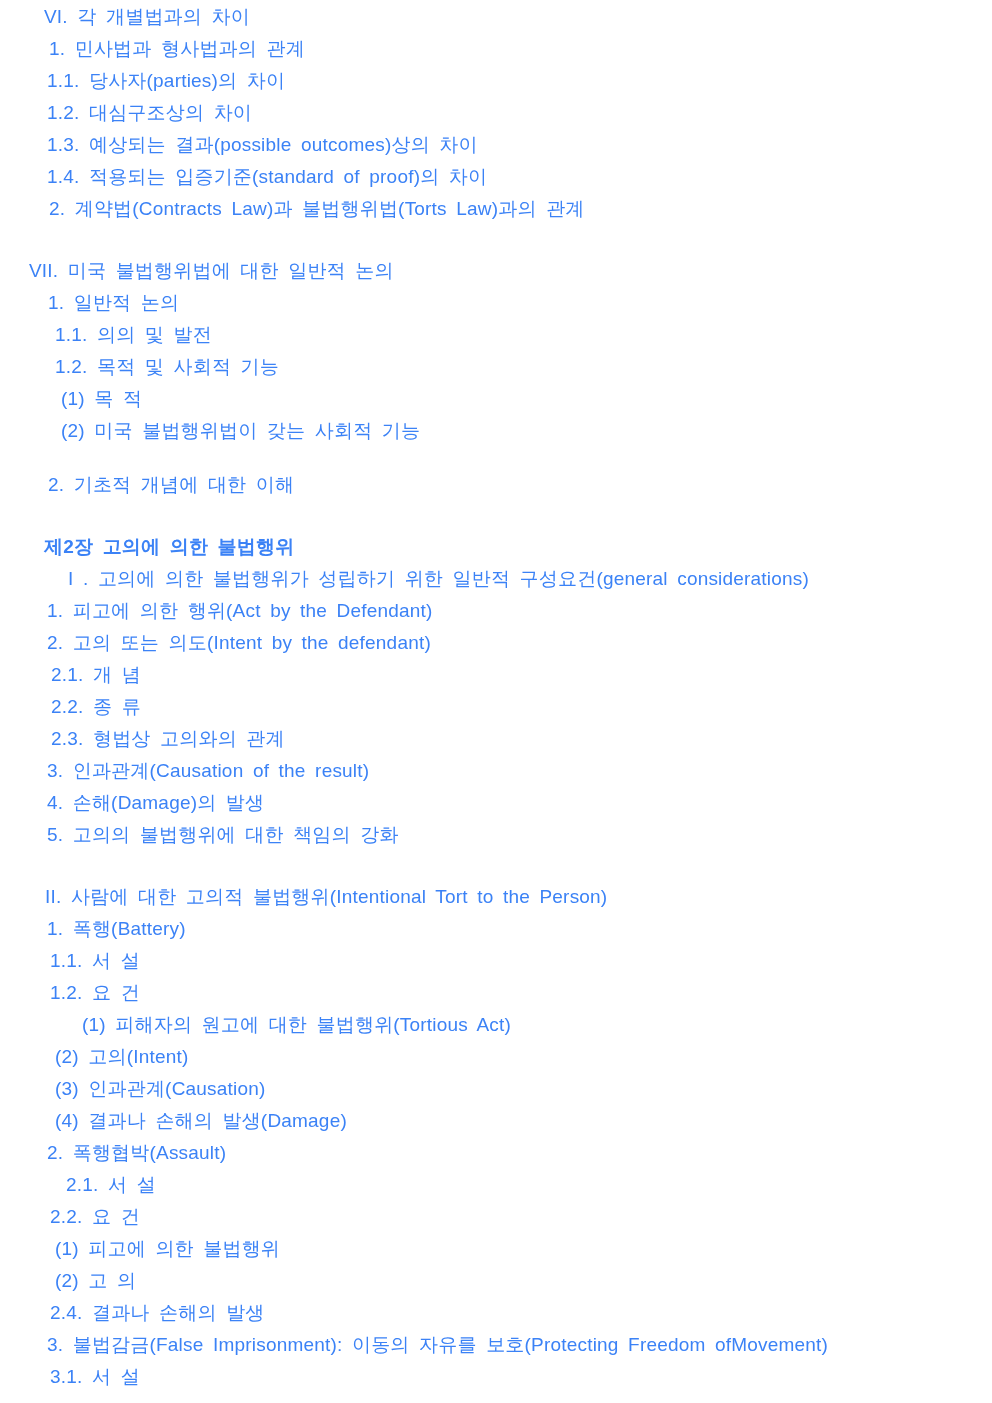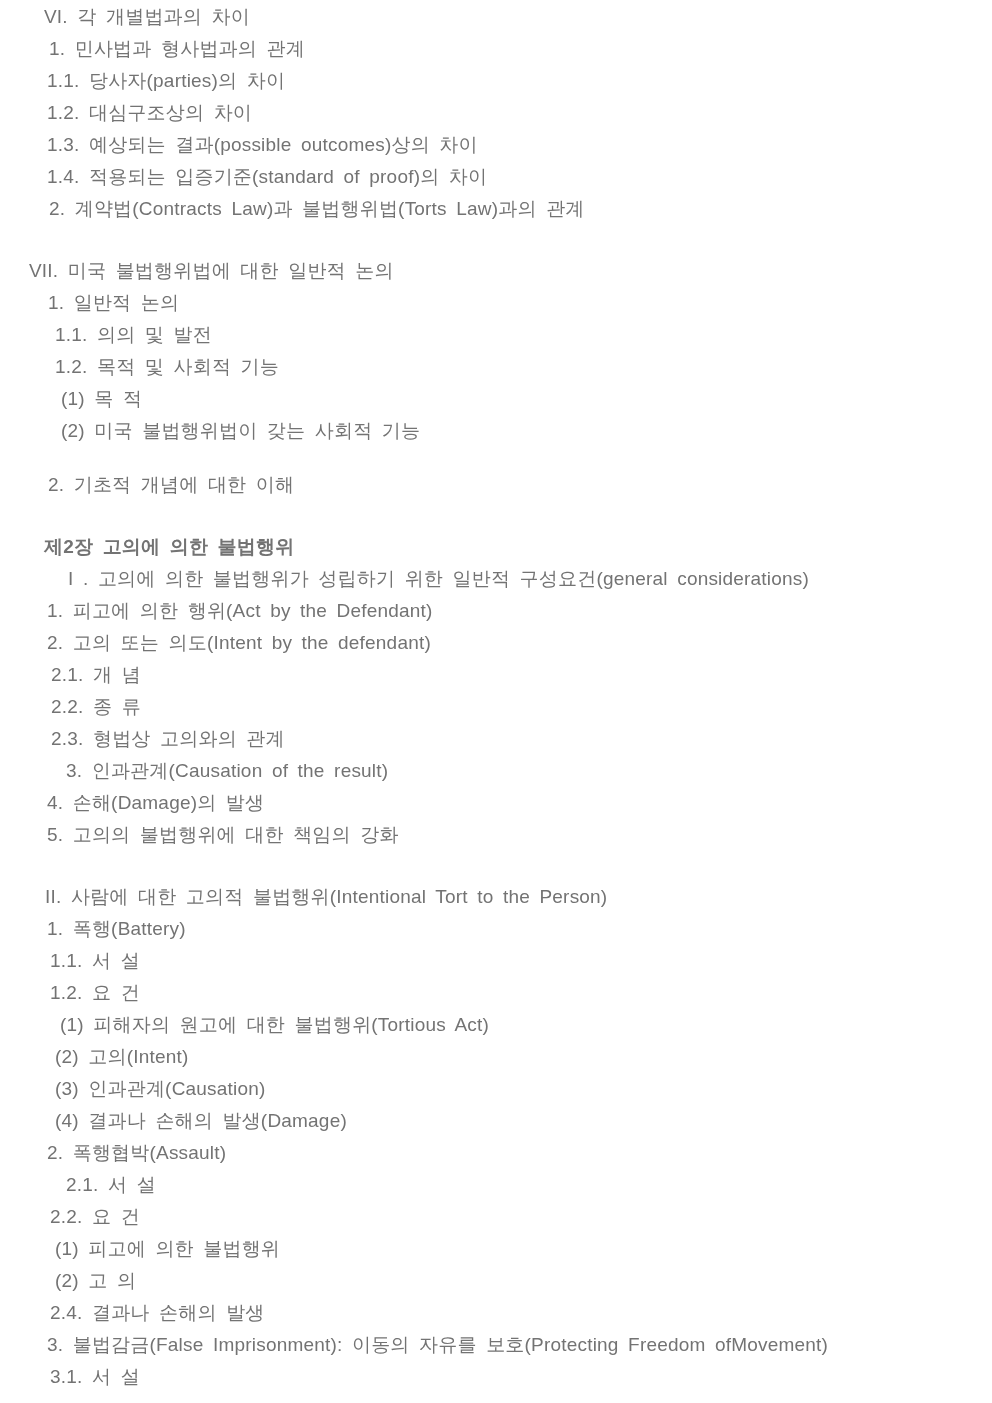--- a/index.html
+++ b/index.html
@@ -19,21 +19,21 @@
   }
   .toc-section + .toc-section {
     margin-top: 30px;
   }
   .line {
     font-size: 19px;
     line-height: 32px;
     letter-spacing: 0.2px;
     word-spacing: 4px;
     white-space: nowrap;
-    color: #737373;
+    color: #3b82f6;
   }
   .line.bold {
     font-weight: bold;
   }
 </style>
 </head>
 <body>
 
 <div class="page">
   <div id="doc-root">
@@ -56,30 +56,30 @@
         <div class="line" style="padding-left: 48px; margin-top: 22px;">2. 기초적 개념에 대한 이해</div>
       </section>
       <section class="toc-section">
         <div class="line bold" style="padding-left: 44px;">제2장 고의에 의한 불법행위</div>
         <div class="line" style="padding-left: 68px;">I . 고의에 의한 불법행위가 성립하기 위한 일반적 구성요건(general considerations)</div>
         <div class="line" style="padding-left: 47px;">1. 피고에 의한 행위(Act by the Defendant)</div>
         <div class="line" style="padding-left: 47px;">2. 고의 또는 의도(Intent by the defendant)</div>
         <div class="line" style="padding-left: 51px;">2.1. 개 념</div>
         <div class="line" style="padding-left: 51px;">2.2. 종 류</div>
         <div class="line" style="padding-left: 51px;">2.3. 형법상 고의와의 관계</div>
-        <div class="line" style="padding-left: 66px;">3. 인과관계(Causation of the result)</div>
+        <div class="line" style="padding-left: 47px;">3. 인과관계(Causation of the result)</div>
         <div class="line" style="padding-left: 47px;">4. 손해(Damage)의 발생</div>
         <div class="line" style="padding-left: 47px;">5. 고의의 불법행위에 대한 책임의 강화</div>
       </section>
       <section class="toc-section">
         <div class="line" style="padding-left: 45px;">II. 사람에 대한 고의적 불법행위(Intentional Tort to the Person)</div>
         <div class="line" style="padding-left: 47px;">1. 폭행(Battery)</div>
         <div class="line" style="padding-left: 50px;">1.1. 서 설</div>
         <div class="line" style="padding-left: 50px;">1.2. 요 건</div>
-        <div class="line" style="padding-left: 60px;">(1) 피해자의 원고에 대한 불법행위(Tortious Act)</div>
+        <div class="line" style="padding-left: 82px;">(1) 피해자의 원고에 대한 불법행위(Tortious Act)</div>
         <div class="line" style="padding-left: 55px;">(2) 고의(Intent)</div>
         <div class="line" style="padding-left: 55px;">(3) 인과관계(Causation)</div>
         <div class="line" style="padding-left: 55px;">(4) 결과나 손해의 발생(Damage)</div>
         <div class="line" style="padding-left: 47px;">2. 폭행협박(Assault)</div>
         <div class="line" style="padding-left: 66px;">2.1. 서 설</div>
         <div class="line" style="padding-left: 50px;">2.2. 요 건</div>
         <div class="line" style="padding-left: 55px;">(1) 피고에 의한 불법행위</div>
         <div class="line" style="padding-left: 55px;">(2) 고 의</div>
         <div class="line" style="padding-left: 50px;">2.4. 결과나 손해의 발생</div>
         <div class="line" style="padding-left: 47px;">3. 불법감금(False Imprisonment): 이동의 자유를 보호(Protecting Freedom ofMovement)</div>

